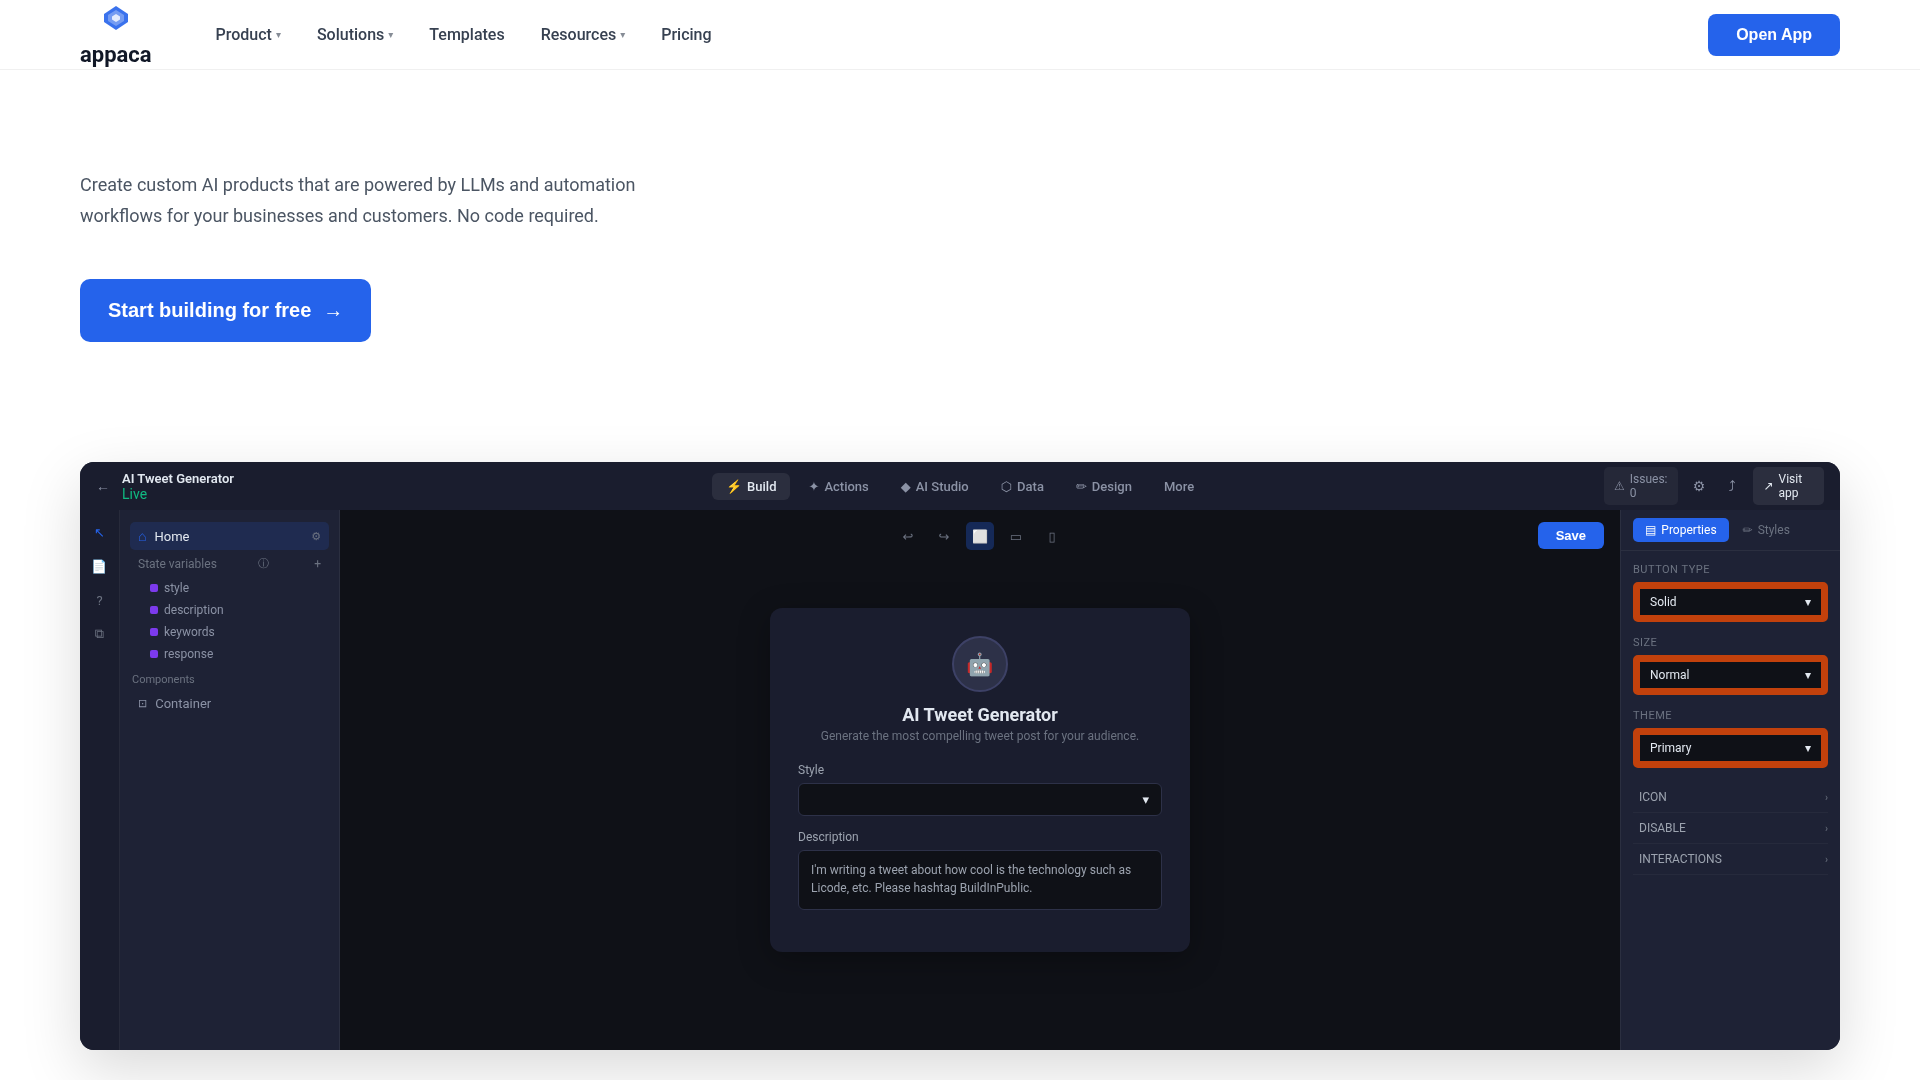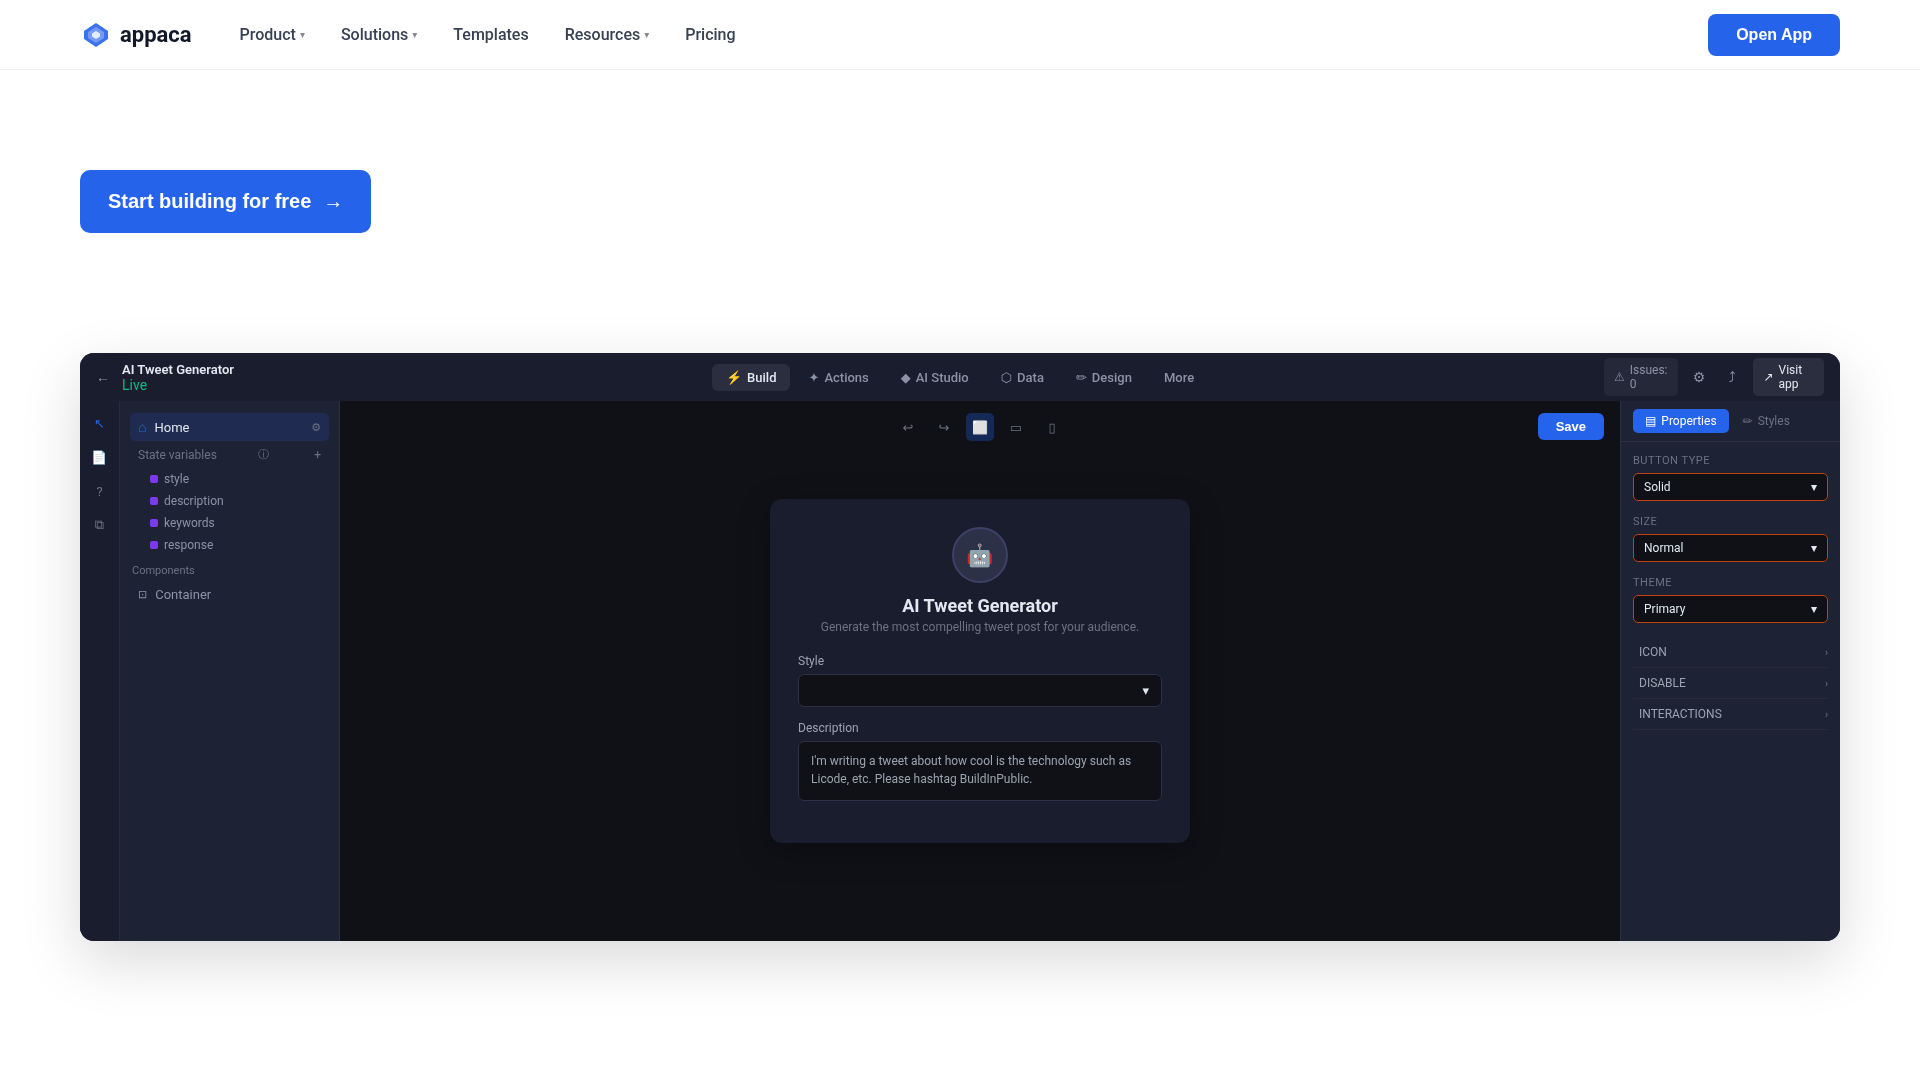--- a/index.html
+++ b/index.html
@@ -22,21 +22,22 @@
       border-bottom: 1px solid #f0f0f0;
       position: sticky;
       top: 0;
       z-index: 100;
     }
     .logo {
       display: flex;
       align-items: center;
       gap: 8px;
       text-decoration: none;
-      margin-right: 32px;
+      margin-right: 48px;
+      flex-direction: column;
     }
     .logo-icon {
       width: 32px;
       height: 32px;
     }
     .logo-text {
       font-size: 22px;
       font-weight: 700;
       color: #111827;
     }
@@ -441,21 +442,21 @@
     .prop-label {
       font-size: 11px;
       color: #6b7280;
       margin-bottom: 6px;
       text-transform: uppercase;
       letter-spacing: 0.5px;
     }
     .prop-select {
       width: 100%;
       background: #0f1117;
-      border: 1px solid #c2410c;
+      border: 7px solid #c2410c;
       border-radius: 5px;
       padding: 6px 10px;
       color: #e2e8f0;
       font-size: 12px;
       display: flex;
       align-items: center;
       justify-content: space-between;
       cursor: pointer;
     }
     .prop-row {
@@ -541,20 +542,21 @@
     <div class="nav-item">
       <span>Pricing</span>
     </div>
   </div>
   <div class="nav-cta">
     <button class="btn-primary">Open App</button>
   </div>
 </nav>
 
 <section class="hero">
+  <p class="hero-subtitle">Create custom AI products that are powered by LLMs and automation workflows for your businesses and customers. No code required.</p>
   <button class="btn-start">
     <span>Start building for free</span>
     <span class="arrow">→</span>
   </button>
 </section>
 
 <div class="screenshot-container">
 
   <div class="app-header">
     <div class="app-header-left">

